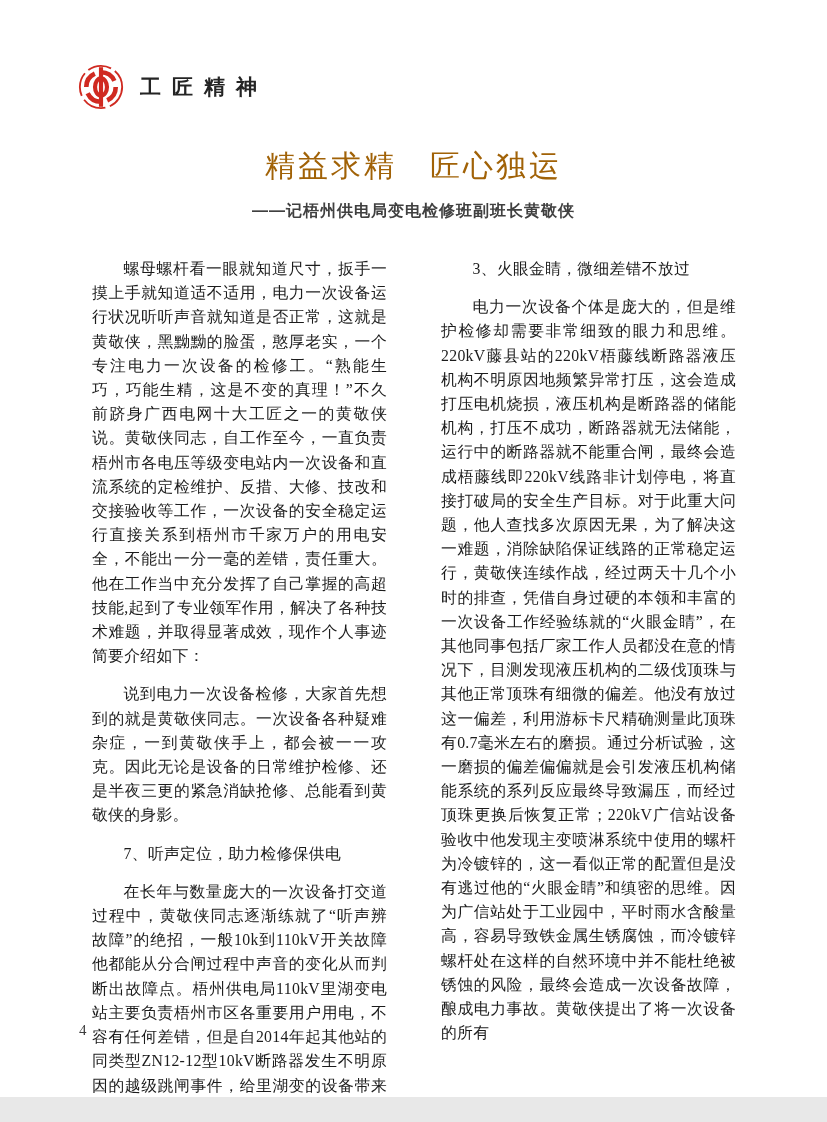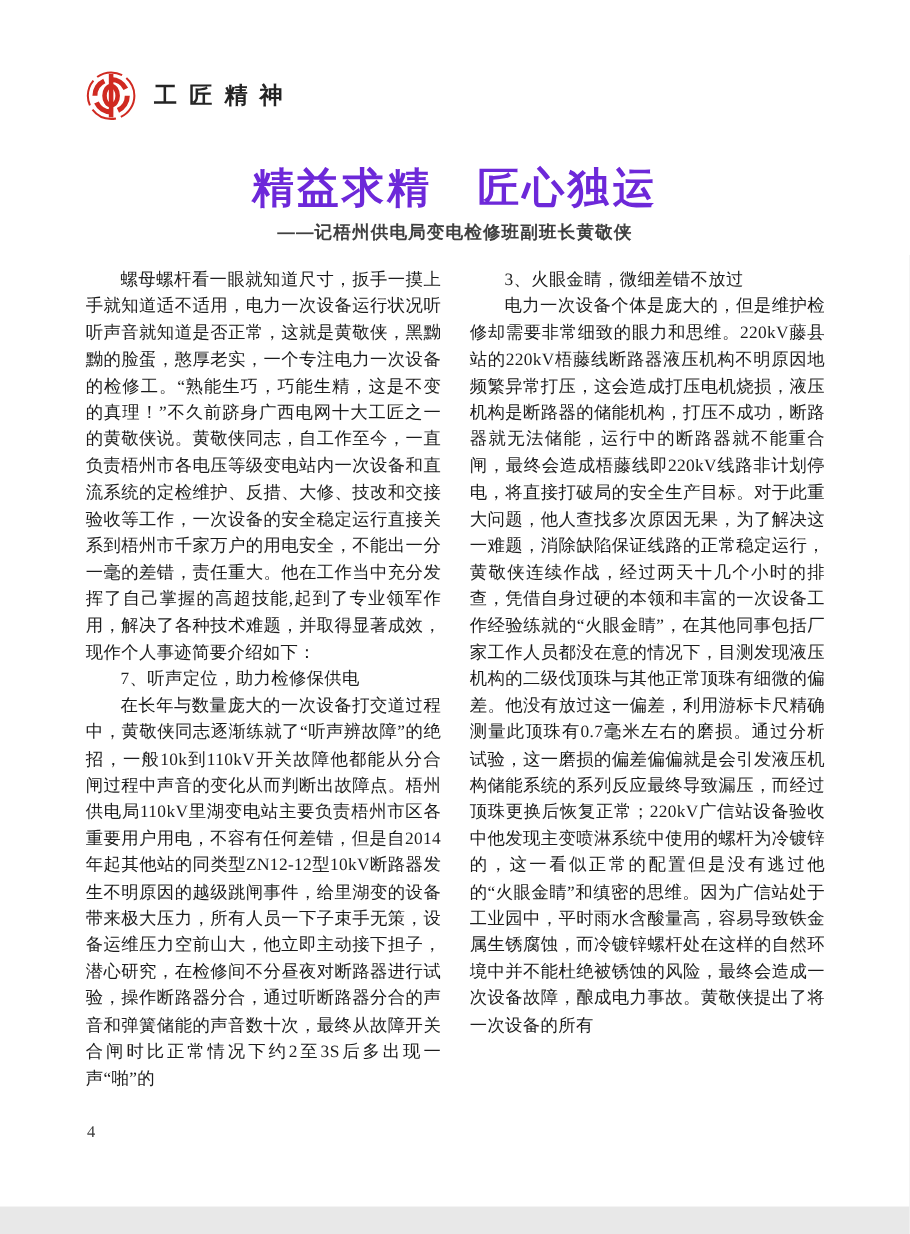--- a/index.html
+++ b/index.html
@@ -21,41 +21,41 @@
     margin-left:16px;
     font-size:21px;font-weight:bold;
     letter-spacing:11px;
     color:#242424;
     font-family:"Liberation Serif","DejaVu Serif",serif;
     white-space:nowrap;
   }
   .article-title{
     position:absolute;top:146px;left:0;right:0;
     text-align:center;
-    font-size:38px;font-weight:bold;
+    font-size:30px;font-weight:normal;
     letter-spacing:3px;
-    color:#6d28d9;
+    color:#a16207;
     font-family:"Liberation Serif","DejaVu Serif",serif;
   }
   .article-subtitle{
     position:absolute;top:201px;left:0;right:0;
     text-align:center;
     font-size:16px;font-weight:bold;
     letter-spacing:1px;
     color:#404040;
     font-family:"Liberation Sans","DejaVu Sans",sans-serif;
   }
   .content{
     position:absolute;top:243px;left:78px;
     width:672px;
     display:flex;gap:26px;
   }
   .col{width:323px;}
   .col p, .col h3, .col h4{
-    margin:0;
+    margin:14px;
     font-size:15.8px;
     line-height:24.2px;
     letter-spacing:0.3px;
     text-align:justify;
     text-justify:inter-character;
   }
   .para{text-indent:2em;font-weight:normal;}
   .para-cont{text-indent:0;font-weight:normal;}
   .sec-heading{
     text-indent:2em;
@@ -92,20 +92,21 @@
     <span class="brand-title">工匠精神</span>
   </div>
 
   <div class="article-title">精益求精　匠心独运</div>
 
   <div class="article-subtitle">——记梧州供电局变电检修班副班长黄敬侠</div>
 
   <div class="content">
     <div class="col">
       <p class="para">螺母螺杆看一眼就知道尺寸，扳手一摸上手就知道适不适用，电力一次设备运行状况听听声音就知道是否正常，这就是黄敬侠，黑黝黝的脸蛋，憨厚老实，一个专注电力一次设备的检修工。“熟能生巧，巧能生精，这是不变的真理！”不久前跻身广西电网十大工匠之一的黄敬侠说。黄敬侠同志，自工作至今，一直负责梧州市各电压等级变电站内一次设备和直流系统的定检维护、反措、大修、技改和交接验收等工作，一次设备的安全稳定运行直接关系到梧州市千家万户的用电安全，不能出一分一毫的差错，责任重大。他在工作当中充分发挥了自己掌握的高超技能,起到了专业领军作用，解决了各种技术难题，并取得显著成效，现作个人事迹简要介绍如下：</p>
+      <p class="para">说到电力一次设备检修，大家首先想到的就是黄敬侠同志。一次设备各种疑难杂症，一到黄敬侠手上，都会被一一攻克。因此无论是设备的日常维护检修、还是半夜三更的紧急消缺抢修、总能看到黄敬侠的身影。</p>
       <h4 class="sub-heading">7、听声定位，助力检修保供电</h4>
       <p class="para">在长年与数量庞大的一次设备打交道过程中，黄敬侠同志逐渐练就了“听声辨故障”的绝招，一般10k到110kV开关故障他都能从分合闸过程中声音的变化从而判断出故障点。梧州供电局110kV里湖变电站主要负责梧州市区各重要用户用电，不容有任何差错，但是自2014年起其他站的同类型ZN12-12型10kV断路器发生不明原因的越级跳闸事件，给里湖变的设备带来极大压力，所有人员一下子束手无策，设备运维压力空前山大，他立即主动接下担子，潜心研究，在检修间不分昼夜对断路器进行试验，操作断路器分合，通过听断路器分合的声音和弹簧储能的声音数十次，最终从故障开关合闸时比正常情况下约2至3S后多出现一声“啪”的</p>
     </div>
     <div class="col">
       <h4 class="sub-heading">3、火眼金睛，微细差错不放过</h4>
       <p class="para">电力一次设备个体是庞大的，但是维护检修却需要非常细致的眼力和思维。220kV藤县站的220kV梧藤线断路器液压机构不明原因地频繁异常打压，这会造成打压电机烧损，液压机构是断路器的储能机构，打压不成功，断路器就无法储能，运行中的断路器就不能重合闸，最终会造成梧藤线即220kV线路非计划停电，将直接打破局的安全生产目标。对于此重大问题，他人查找多次原因无果，为了解决这一难题，消除缺陷保证线路的正常稳定运行，黄敬侠连续作战，经过两天十几个小时的排查，凭借自身过硬的本领和丰富的一次设备工作经验练就的“火眼金睛”，在其他同事包括厂家工作人员都没在意的情况下，目测发现液压机构的二级伐顶珠与其他正常顶珠有细微的偏差。他没有放过这一偏差，利用游标卡尺精确测量此顶珠有0.7毫米左右的磨损。通过分析试验，这一磨损的偏差偏偏就是会引发液压机构储能系统的系列反应最终导致漏压，而经过顶珠更换后恢复正常；220kV广信站设备验收中他发现主变喷淋系统中使用的螺杆为冷镀锌的，这一看似正常的配置但是没有逃过他的“火眼金睛”和缜密的思维。因为广信站处于工业园中，平时雨水含酸量高，容易导致铁金属生锈腐蚀，而冷镀锌螺杆处在这样的自然环境中并不能杜绝被锈蚀的风险，最终会造成一次设备故障，酿成电力事故。黄敬侠提出了将一次设备的所有</p>
     </div>
   </div>
 
   <div class="page-number">4</div>

